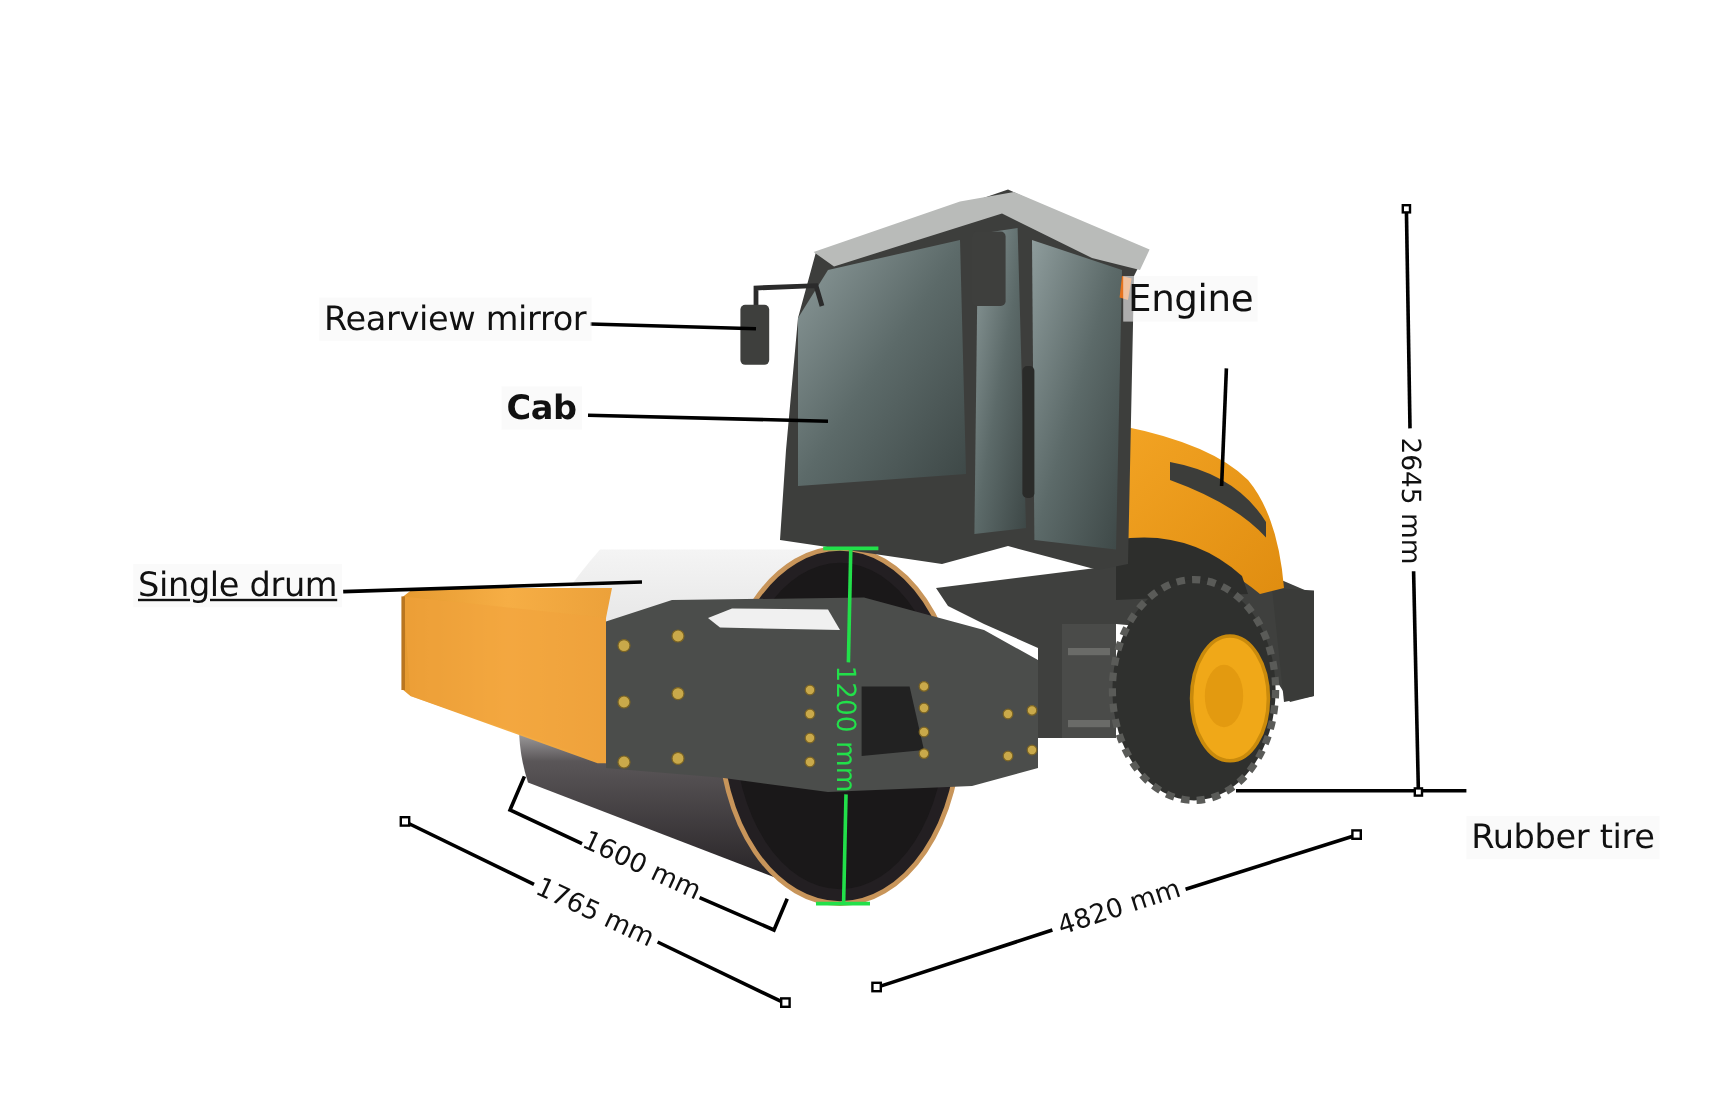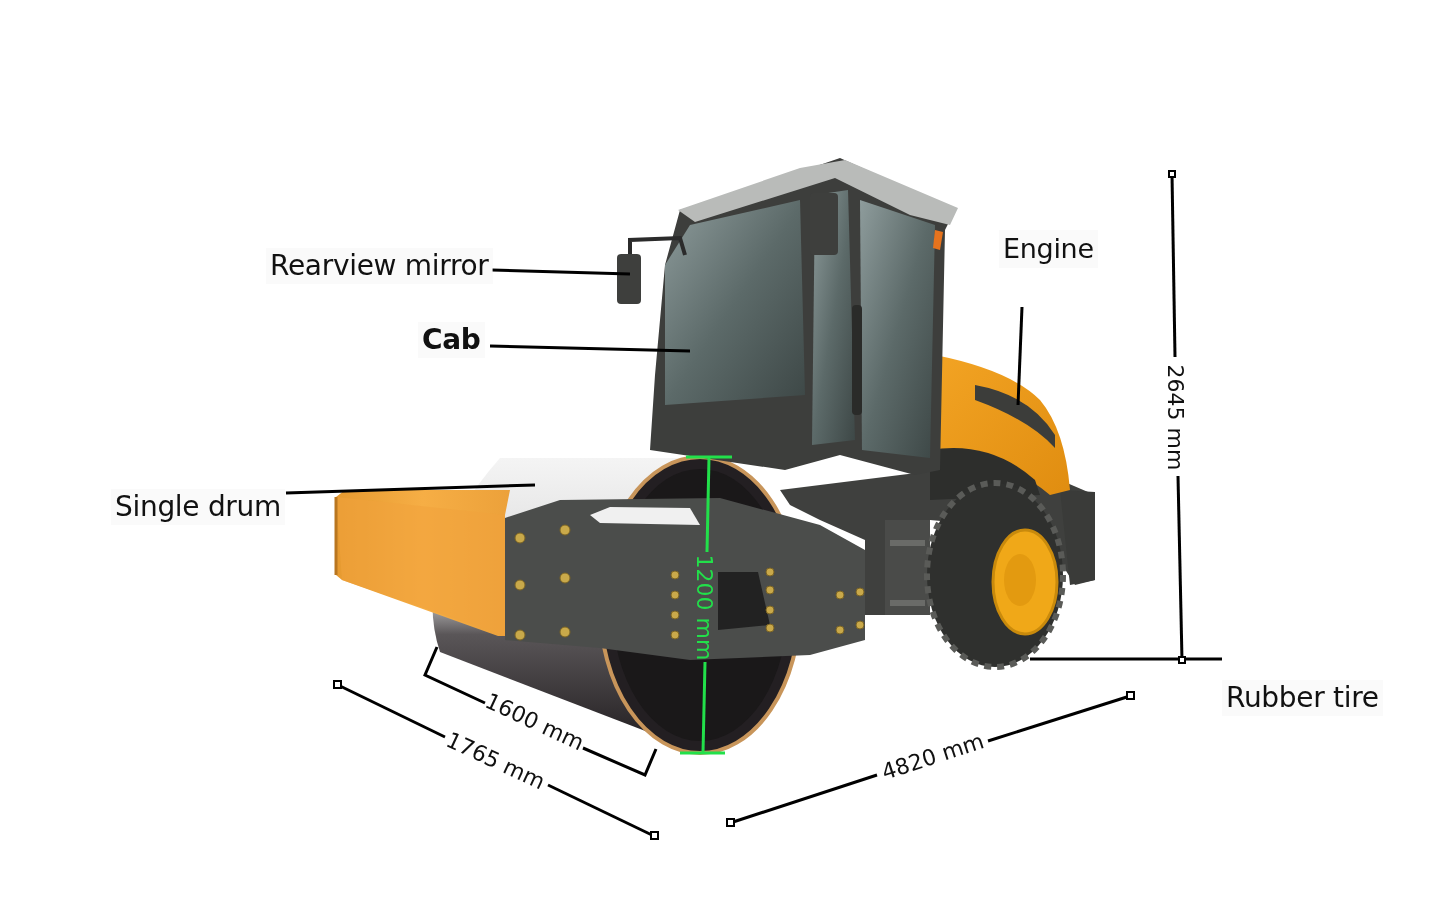--- a/index.html
+++ b/index.html
@@ -154,24 +154,24 @@
     <g stroke="#000" stroke-width="3" fill="none">
       <line x1="730" y1="823" x2="877" y2="775"></line>
       <line x1="988" y1="741" x2="1130" y2="696"></line>
       <rect x="727" y="819" width="7" height="7" fill="#fff" stroke-width="2"></rect>
       <rect x="1127" y="692" width="7" height="7" fill="#fff" stroke-width="2"></rect>
     </g>
   </svg>
 
   <div class="label bg" style="left:266px; top:248px;">Rearview mirror</div>
   <div class="label bg" style="left:418px; top:322px;font-weight:bold;">Cab</div>
-  <div class="label bg" style="left:999px; top:230px; font-size:27px; line-height:38px;">
+  <div class="label bg" style="left:936px; top:230px; font-size:31px; line-height:38px;">
     <div>Engine</div>
   </div>
-  <div class="label bg" style="left:111px; top:489px;">Single drum</div>
+  <div class="label bg" style="left:111px; top:470px;text-decoration:underline;">Single drum</div>
   <div class="label bg" style="left:1222px; top:640px;margin-top:40px;">Rubber tire</div>
 
   <div class="dim" style="left:1125px; top:402px; width:100px; text-align:center; transform:rotate(90deg);">2645 mm</div>
   <div class="dim green" style="left:654px; top:592px; width:100px; text-align:center; transform:rotate(90deg);">1200 mm</div>
   <div class="dim" style="left:482px; top:708px; width:100px; text-align:center; transform:rotate(25deg);">1600 mm</div>
   <div class="dim" style="left:443px; top:747px; width:100px; text-align:center; transform:rotate(25deg);">1765 mm</div>
   <div class="dim" style="left:880px; top:745px; width:100px; text-align:center; transform:rotate(-18deg);">4820 mm</div>
 </div>
 
 </body></html>

